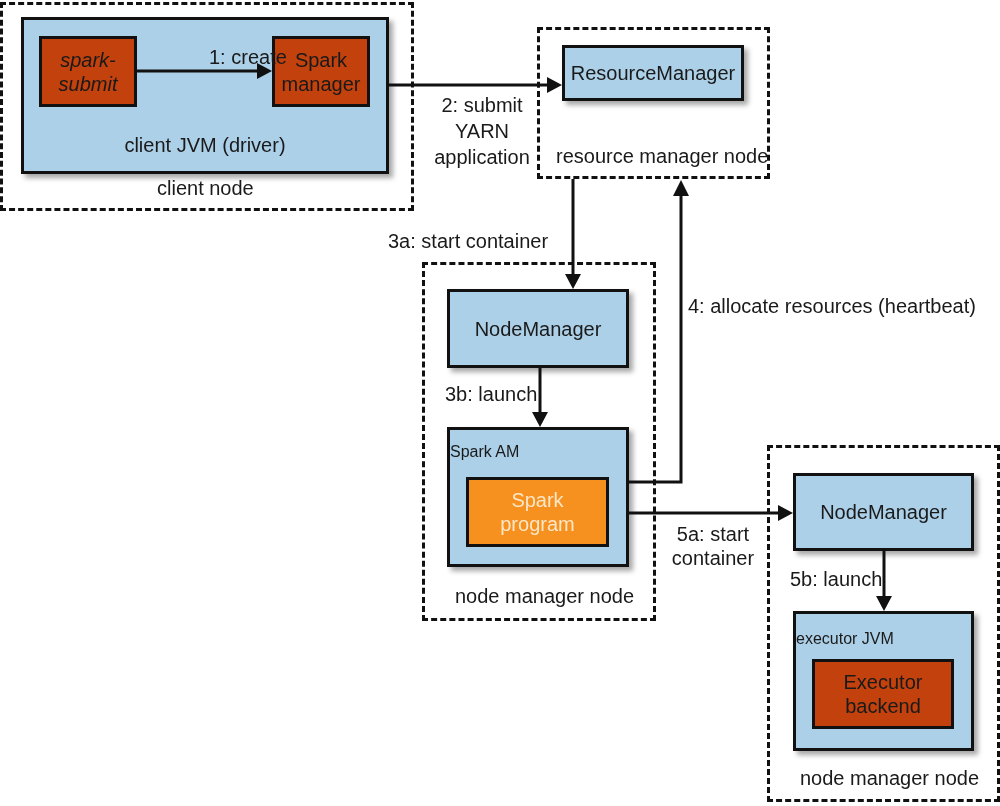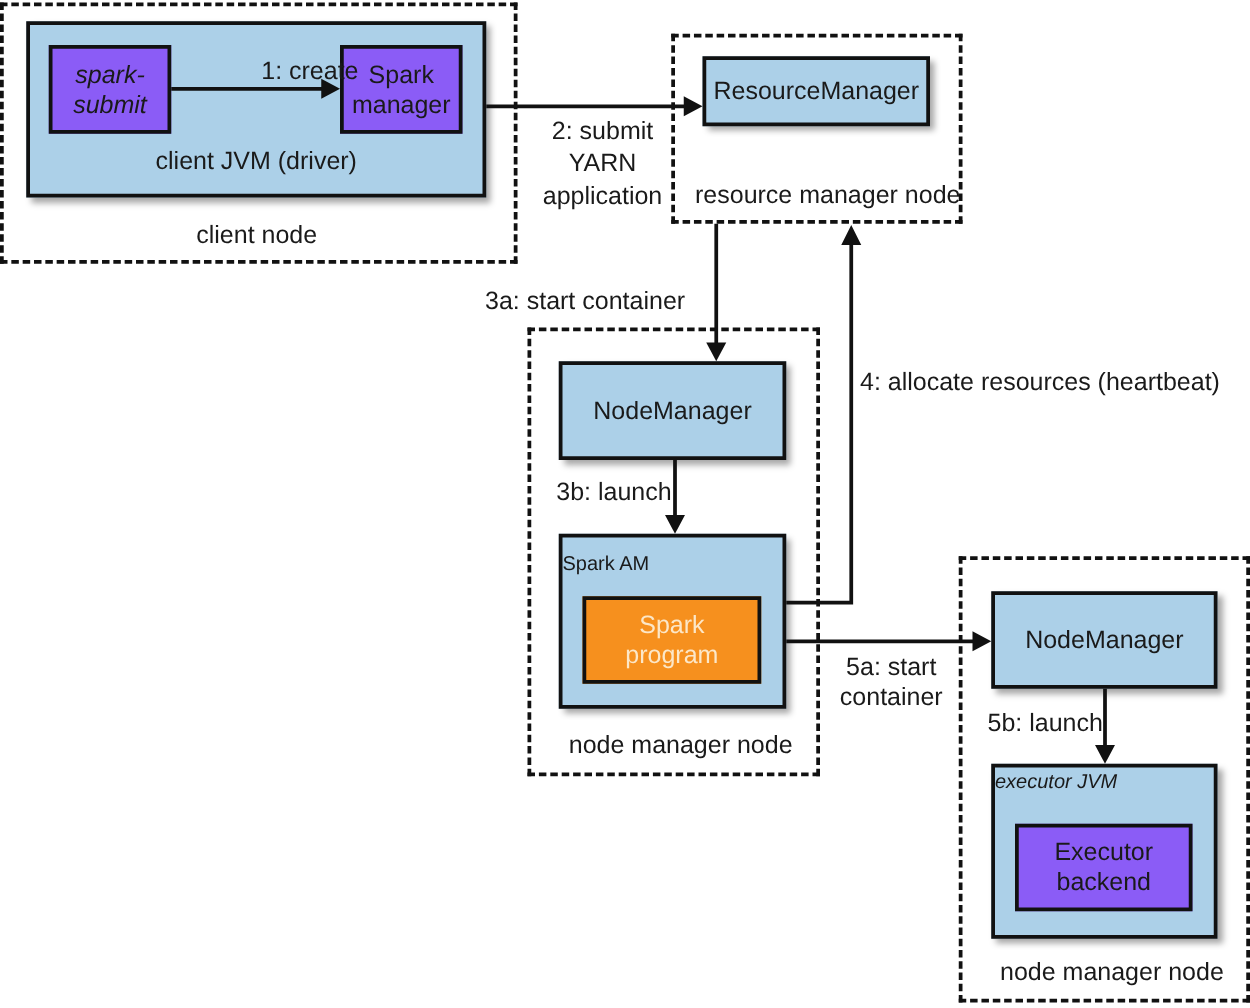--- a/index.html
+++ b/index.html
@@ -3,33 +3,33 @@
 <meta charset="utf-8">
 <style>
   html, body { margin: 0; padding: 0; background: #ffffff; }
   body { width: 1000px; height: 806px; position: relative; overflow: hidden;
          font-family: "Liberation Sans", sans-serif; color: #1a1a1a; }
   .dash { position: absolute; border: 3px dashed #111; box-sizing: border-box; }
   .box { position: absolute; box-sizing: border-box; border: 3px solid #111;
          box-shadow: 4px 4px 5px rgba(0,0,0,0.35); display: flex; align-items: center;
          justify-content: center; text-align: center; font-size: 20px; line-height: 24px; }
   .blue { background: #acd0e8; }
-  .peach { background: #8b5cf6; text-align: center; }
+  .peach { background: #c2410c; text-align: center; }
   .orange { background: #f6901e; color: #fce7c8; }
   .lbl { position: absolute; font-size: 20px; line-height: 24px; white-space: nowrap; }
   .center { text-align: center; }
   .italic { font-style: italic; }
   svg.arrows { position: absolute; left: 0; top: 0; }
   .boxtitle { position: absolute; left: 0; right: 0; text-align: left; font-size: 16px; }
 </style>
 </head>
 <body>
 
 <div class="dash" style="left:0;top:2px;width:414px;height:209px;"></div>
-<div class="box blue" style="left:21px;top:17px;width:368px;height:141px;align-items:flex-end;padding-bottom:14px;">
+<div class="box blue" style="left:21px;top:17px;width:368px;height:157px;align-items:flex-end;padding-bottom:14px;">
   <span>client JVM (driver)</span>
 </div>
 <div class="box peach italic" style="left:39px;top:36px;width:98px;height:71px;flex-direction:column;box-shadow:none;">
   <span>spark-</span>
   <span>submit</span>
 </div>
 <div class="box peach" style="left:272px;top:36px;width:98px;height:71px;flex-direction:column;box-shadow:none;">
   <span>Spark</span>
   <span>manager</span>
 </div>
@@ -63,21 +63,21 @@
 
 <div class="lbl" style="left:388px;top:229px;">3a: start container</div>
 <div class="lbl" style="left:445px;top:382px;">3b: launch</div>
 <div class="lbl" style="left:688px;top:294px;">4: allocate resources (heartbeat)</div>
 
 <div class="dash" style="left:767px;top:445px;width:233px;height:357px;"></div>
 <div class="box blue" style="left:793px;top:473px;width:181px;height:78px;">
   <span>NodeManager</span>
 </div>
 <div class="box blue" style="left:793px;top:611px;width:181px;height:140px;">
-  <div class="boxtitle" style="top:0;font-style:italic;">executor JVM</div>
+  <div class="boxtitle" style="top:13px;">executor JVM</div>
 </div>
 <div class="box peach" style="left:812px;top:659px;width:142px;height:70px;flex-direction:column;box-shadow:none;">
   <span>Executor</span>
   <span>backend</span>
 </div>
 <div class="lbl" style="left:800px;top:766px;">node manager node</div>
 
 <div class="lbl center" style="left:660px;top:522px;width:106px;">
   <div>5a: start</div>
   <div>container</div>

